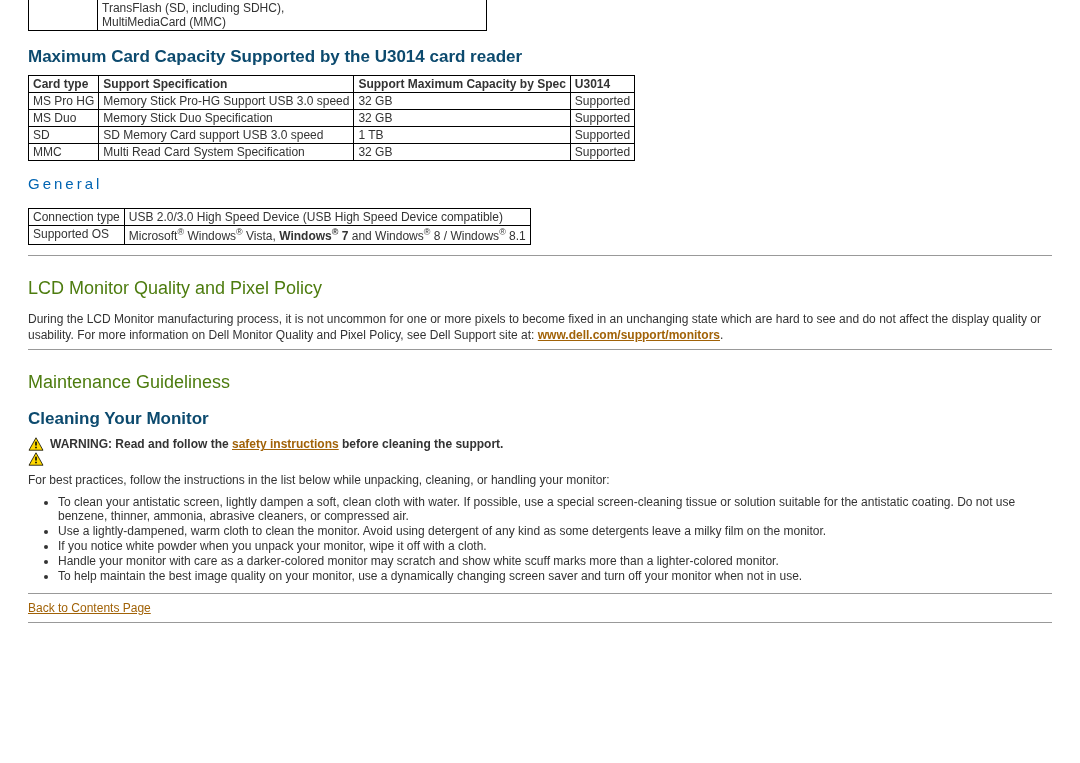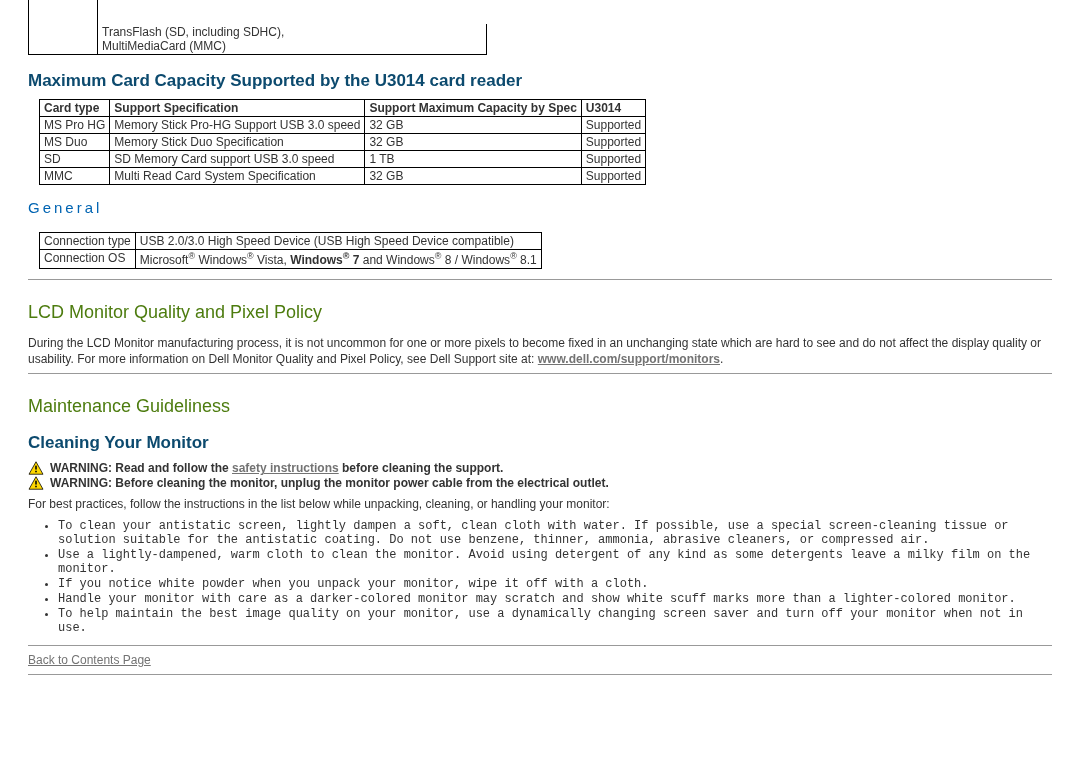--- a/index.html
+++ b/index.html
@@ -7,21 +7,21 @@
     font-size: 12px;
     color: #333;
     margin: 0;
     padding: 0 28px 28px 28px;
     width: 1080px;
     box-sizing: border-box;
     background: #fff;
   }
   table {
     border-collapse: collapse;
-    margin: 2px 0 10px 11px;
+    margin: 2px 0 10px 0;
   }
   table.bordered td, table.bordered th {
     border: 1px solid #000;
     padding: 1px 4px;
     font-size: 12px;
     text-align: left;
     vertical-align: top;
   }
   table.bordered th {
     font-weight: bold;
@@ -44,39 +44,38 @@
     font-weight: normal;
     letter-spacing: 3px;
     margin: 14px 0 16px 0;
   }
   hr {
     border: none;
     border-top: 1px solid #999;
     margin: 6px 0;
   }
   a.link {
-    color: #737373;
+    color: #a16207;
     text-decoration: underline;
     margin-top: 16px;
   }
   .warning-row {
     display: flex;
     align-items: flex-start;
     margin: 1px 0;
   }
   .warning-icon {
     width: 16px;
     height: 14px;
     margin-right: 6px;
     flex-shrink: 0;
   }
   ul.clean {
     margin: 6px 0 10px 30px;
     padding: 0;
-    font-family: Liberation Mono, monospace;
   }
   ul.clean li {
     margin: 1px 0;
     font-size: 12px;
   }
   p.body {
     margin: 6px 0;
     font-size: 12px;
     line-height: 1.35;
   }
@@ -87,21 +86,20 @@
   .top-table-left {
     width: 68px;
     border-right: 1px solid #000;
     border-bottom: 1px solid #000;
   }
   .top-table-right {
     border-right: 1px solid #000;
     border-bottom: 1px solid #000;
     padding: 1px 4px;
     width: 380px;
-    margin-top: 24px;
   }
   .reg {
     font-size: 9px;
     vertical-align: super;
   }
 </style>
 </head>
 <body>
 
 <div class="top-table-outer">
@@ -151,21 +149,21 @@
 
 <div class="general-heading">General</div>
 
 <table class="bordered">
   <tbody>
       <tr>
     <td>Connection type</td>
     <td>USB 2.0/3.0 High Speed Device (USB High Speed Device compatible)</td>
   </tr>
   <tr>
-    <td>Connection OS</td>
+    <td>Supported OS</td>
     <td><span>Microsoft</span><span class="reg">®</span><span> Windows</span><span class="reg">®</span><span> Vista, </span><b><span>Windows</span><span class="reg">®</span><span>  7</span></b><span> and Windows</span><span class="reg">®</span><span> 8 / Windows</span><span class="reg">®</span><span> 8.1</span></td>
   </tr>
 </tbody>
   </table>
 
 <hr>
 
 <h1 class="section-heading">LCD Monitor Quality and Pixel Policy</h1>
 
 <p class="body">
@@ -186,21 +184,20 @@
     </svg>
   <div><b><span>WARNING: Read and follow the </span><a class="link">safety instructions</a><span> before cleaning the support.</span></b></div>
 </div>
 
 <div class="warning-row">
   <svg class="warning-icon" viewBox="0 0 20 18">
       <polygon points="10,1 19,17 1,17" fill="#ffd800" stroke="#000" stroke-width="1"></polygon>
       <rect x="9" y="6" width="2" height="5" fill="#000"></rect>
       <rect x="9" y="12.5" width="2" height="2" fill="#000"></rect>
     </svg>
-  <div><b>WARNING: Before cleaning the monitor, unplug the monitor power cable from the electrical outlet.</b></div>
 </div>
 
 <p class="body">For best practices, follow the instructions in the list below while unpacking, cleaning, or handling your monitor:</p>
 
 <ul class="clean">
   <li>To clean your antistatic screen, lightly dampen a soft, clean cloth with water. If possible, use a special screen-cleaning tissue or solution suitable for the antistatic coating. Do not use benzene, thinner, ammonia, abrasive cleaners, or compressed air.</li>
   <li>Use a lightly-dampened, warm cloth to clean the monitor. Avoid using detergent of any kind as some detergents leave a milky film on the monitor.</li>
   <li>If you notice white powder when you unpack your monitor, wipe it off with a cloth.</li>
   <li>Handle your monitor with care as a darker-colored monitor may scratch and show white scuff marks more than a lighter-colored monitor.</li>
   <li>To help maintain the best image quality on your monitor, use a dynamically changing screen saver and turn off your monitor when not in use.</li>

